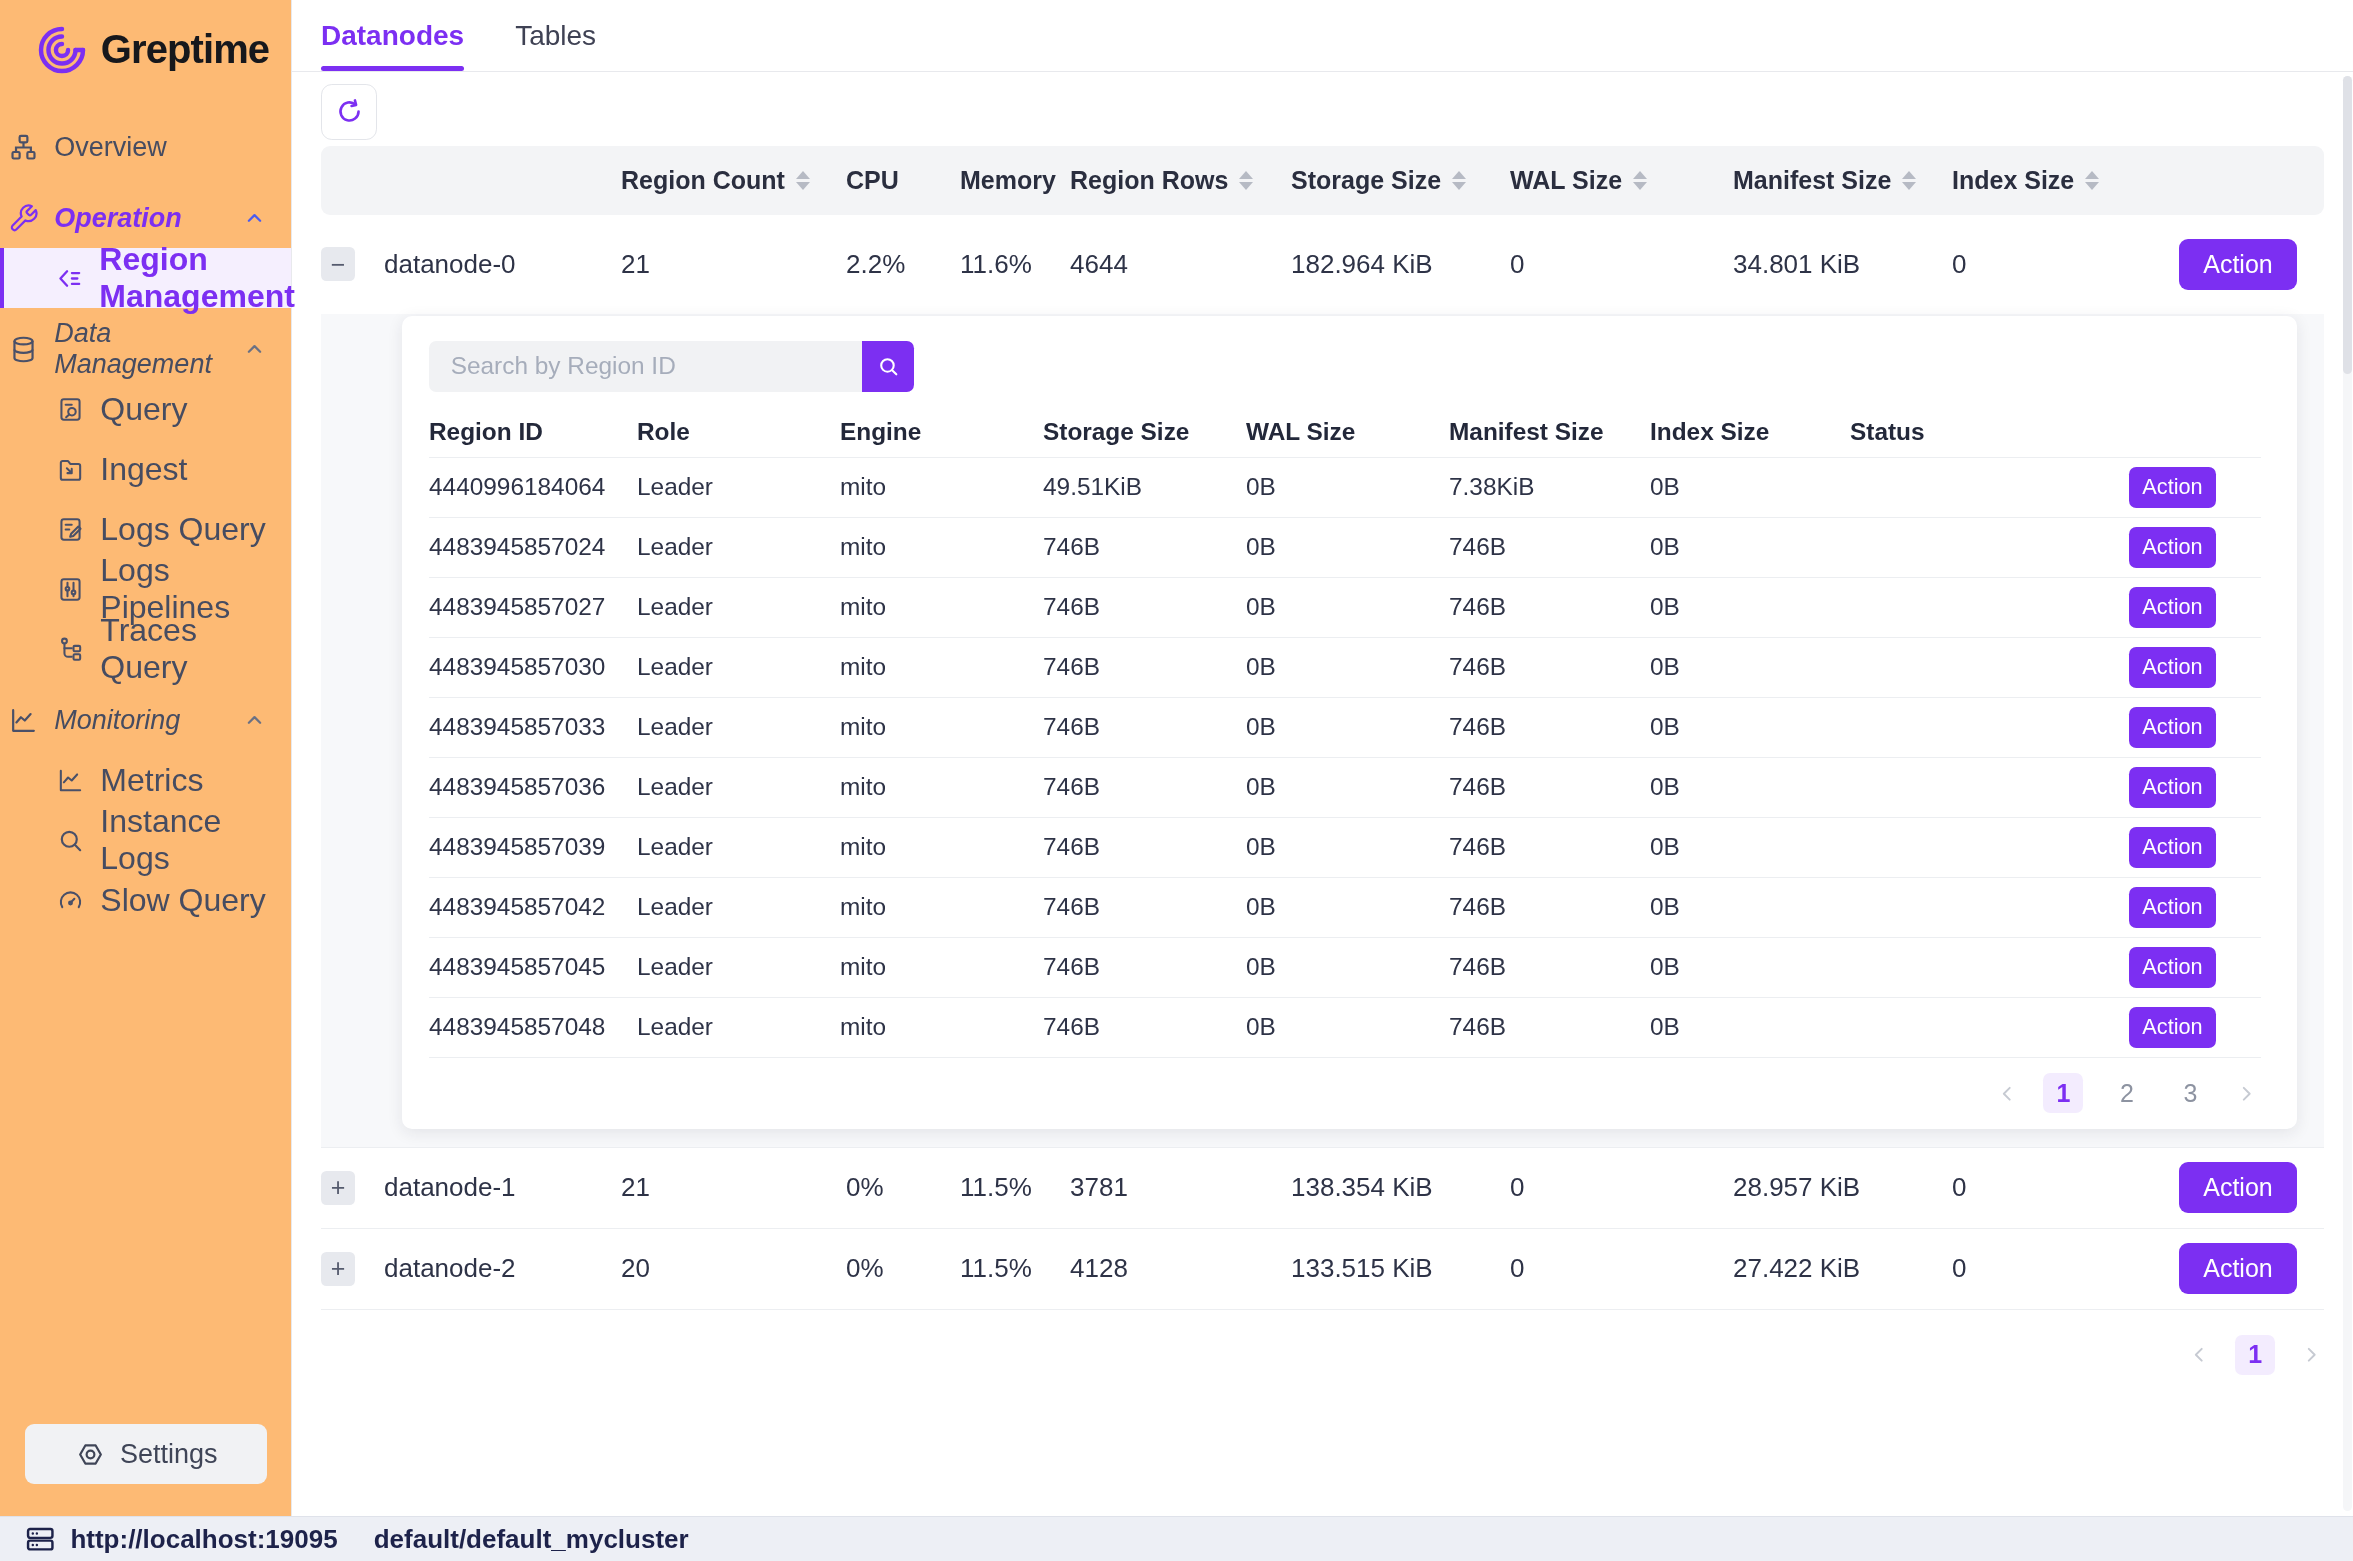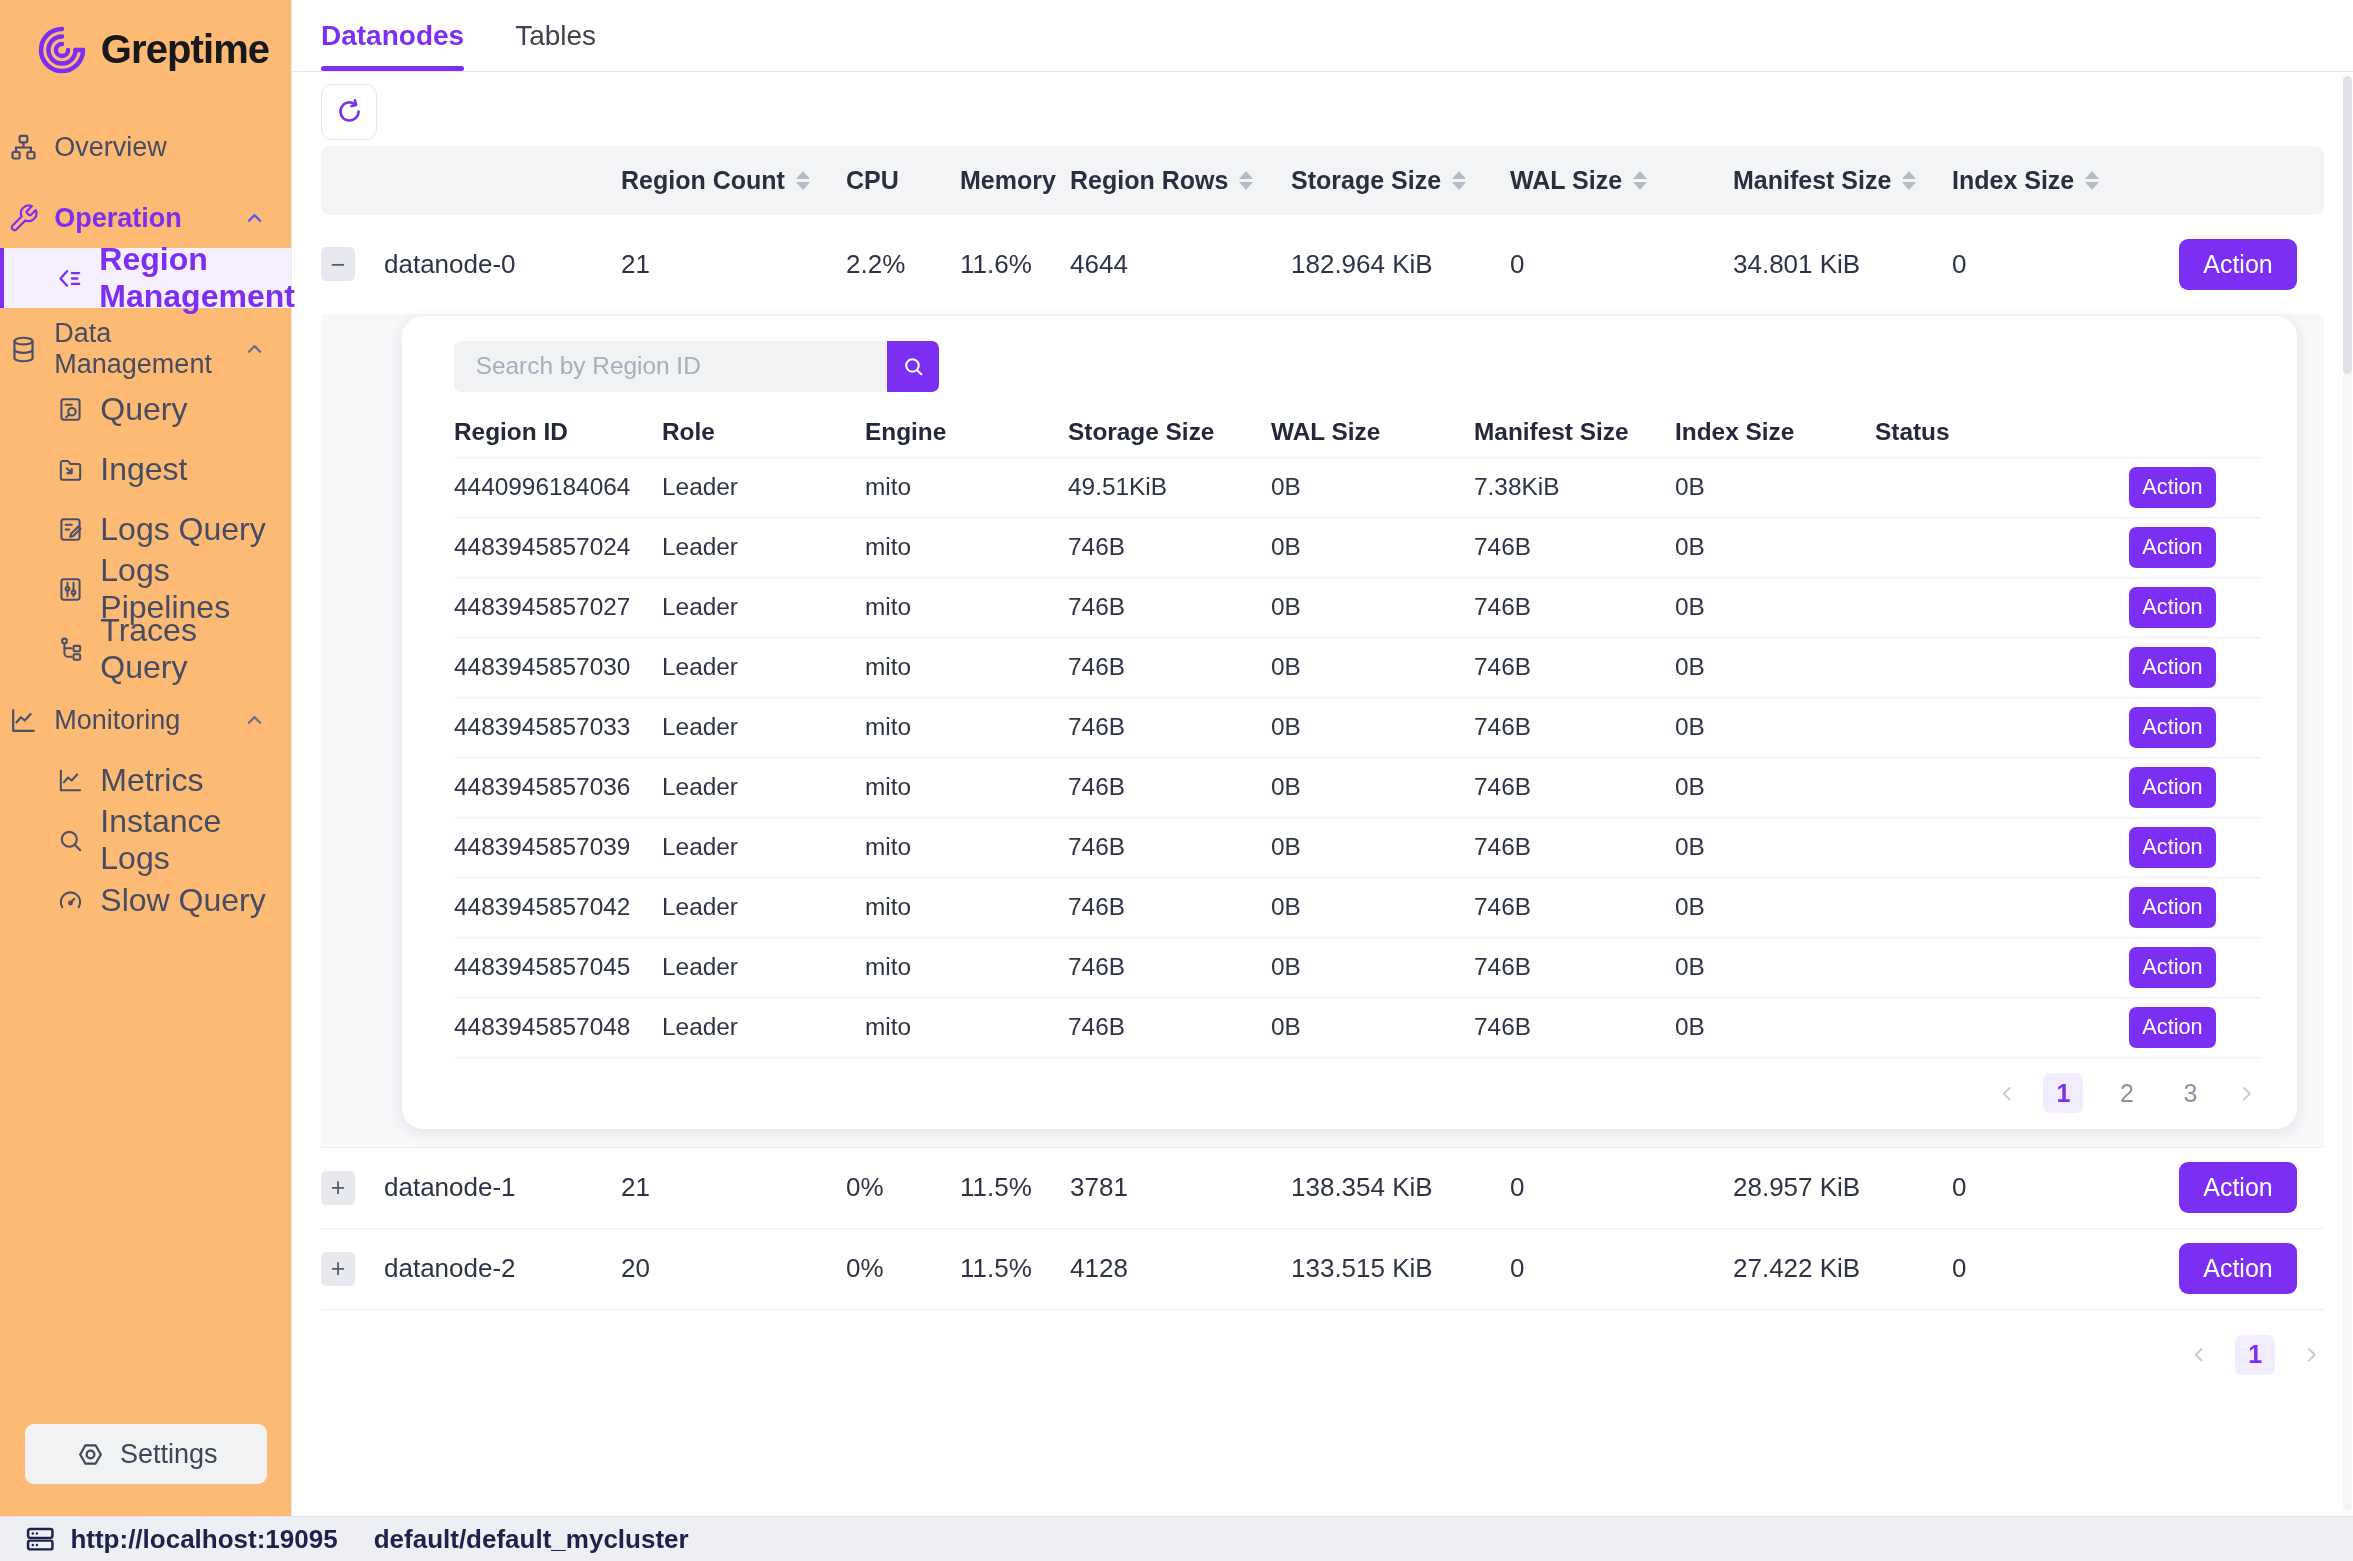--- a/index.html
+++ b/index.html
@@ -18,21 +18,21 @@
     display:flex; flex-direction:column; position:relative; background:#fdba74;
   }
   .logo { display:flex; align-items:center; gap:10.8px; padding:21.7px 0 0 34px; }
   .logo-text { font-size:40px; font-weight:700; color:#17181c; letter-spacing:-0.9px; }
   .nav { margin-top:40px; flex:1; }
   .nav-item {
     height:60px; display:flex; align-items:center; gap:15.3px;
     padding-left:8px; font-size:27px; color:#464c61; cursor:pointer;
   }
   .nav-item .ni-icon { flex:none; color:#4a5068; }
-  .nav-item.group { margin-top:10.8px; }
+  .nav-item.group { margin-top:10.8px;font-style:italic; }
   .nav-item.sub { padding-left:56px; font-size:32px; }
   .nav-item.purple { color:#7c2ff2; font-weight:700; }
   .nav-item.purple .ni-icon { color:#7c2ff2; }
   .nav-item.active {
     background:#f5effe; border-left:4.5px solid #7c2ff2; padding-left:51px;
     color:#7c2ff2; font-weight:700;
   }
   .nav-item.active .ni-icon { color:#7c2ff2; }
   .chev { margin-left:auto; margin-right:23.5px; color:#6b7183; }
   .chev.blue { color:#4b5cf0; }
@@ -87,23 +87,23 @@
   }
   .action-btn {
     background:#7c2ff2; color:#fff; border:none; border-radius:9px;
     width:118px; height:51px; font-size:25px; font-family:inherit; cursor:pointer;
     margin-left:auto; margin-right:27px; display:block;
   }
 
   
   .expand-zone { background:#f7f8fa; padding:1.8px 0 18px 81px; border-bottom:0.9px solid #eceef1; }
   .region-card {
-    width:1895px; background:#fff; border-radius:21px;
+    width:1895px; background:#fff; border-radius:10px;
     box-shadow:0 3.6px 16.2px rgba(30,34,60,.09);
-    padding:25px 36px 0 52px;
+    padding:25px 36px 0 27px;
   }
   .search-row { display:flex; margin-bottom:16.2px; }
   .search-input {
     width:433px; height:51px; background:#f1f2f4; border:none; outline:none;
     border-radius:7.2px 0 0 7.2px; padding:0 21.7px; font-size:24.4px; color:#2e3347; font-family:inherit;
   }
   .search-input::placeholder { color:#a6adbb; }
   .search-btn {
     width:52px; height:51px; background:#7c2ff2; border:none; border-radius:0 7.2px 7.2px 0;
     display:flex; align-items:center; justify-content:center; cursor:pointer;

